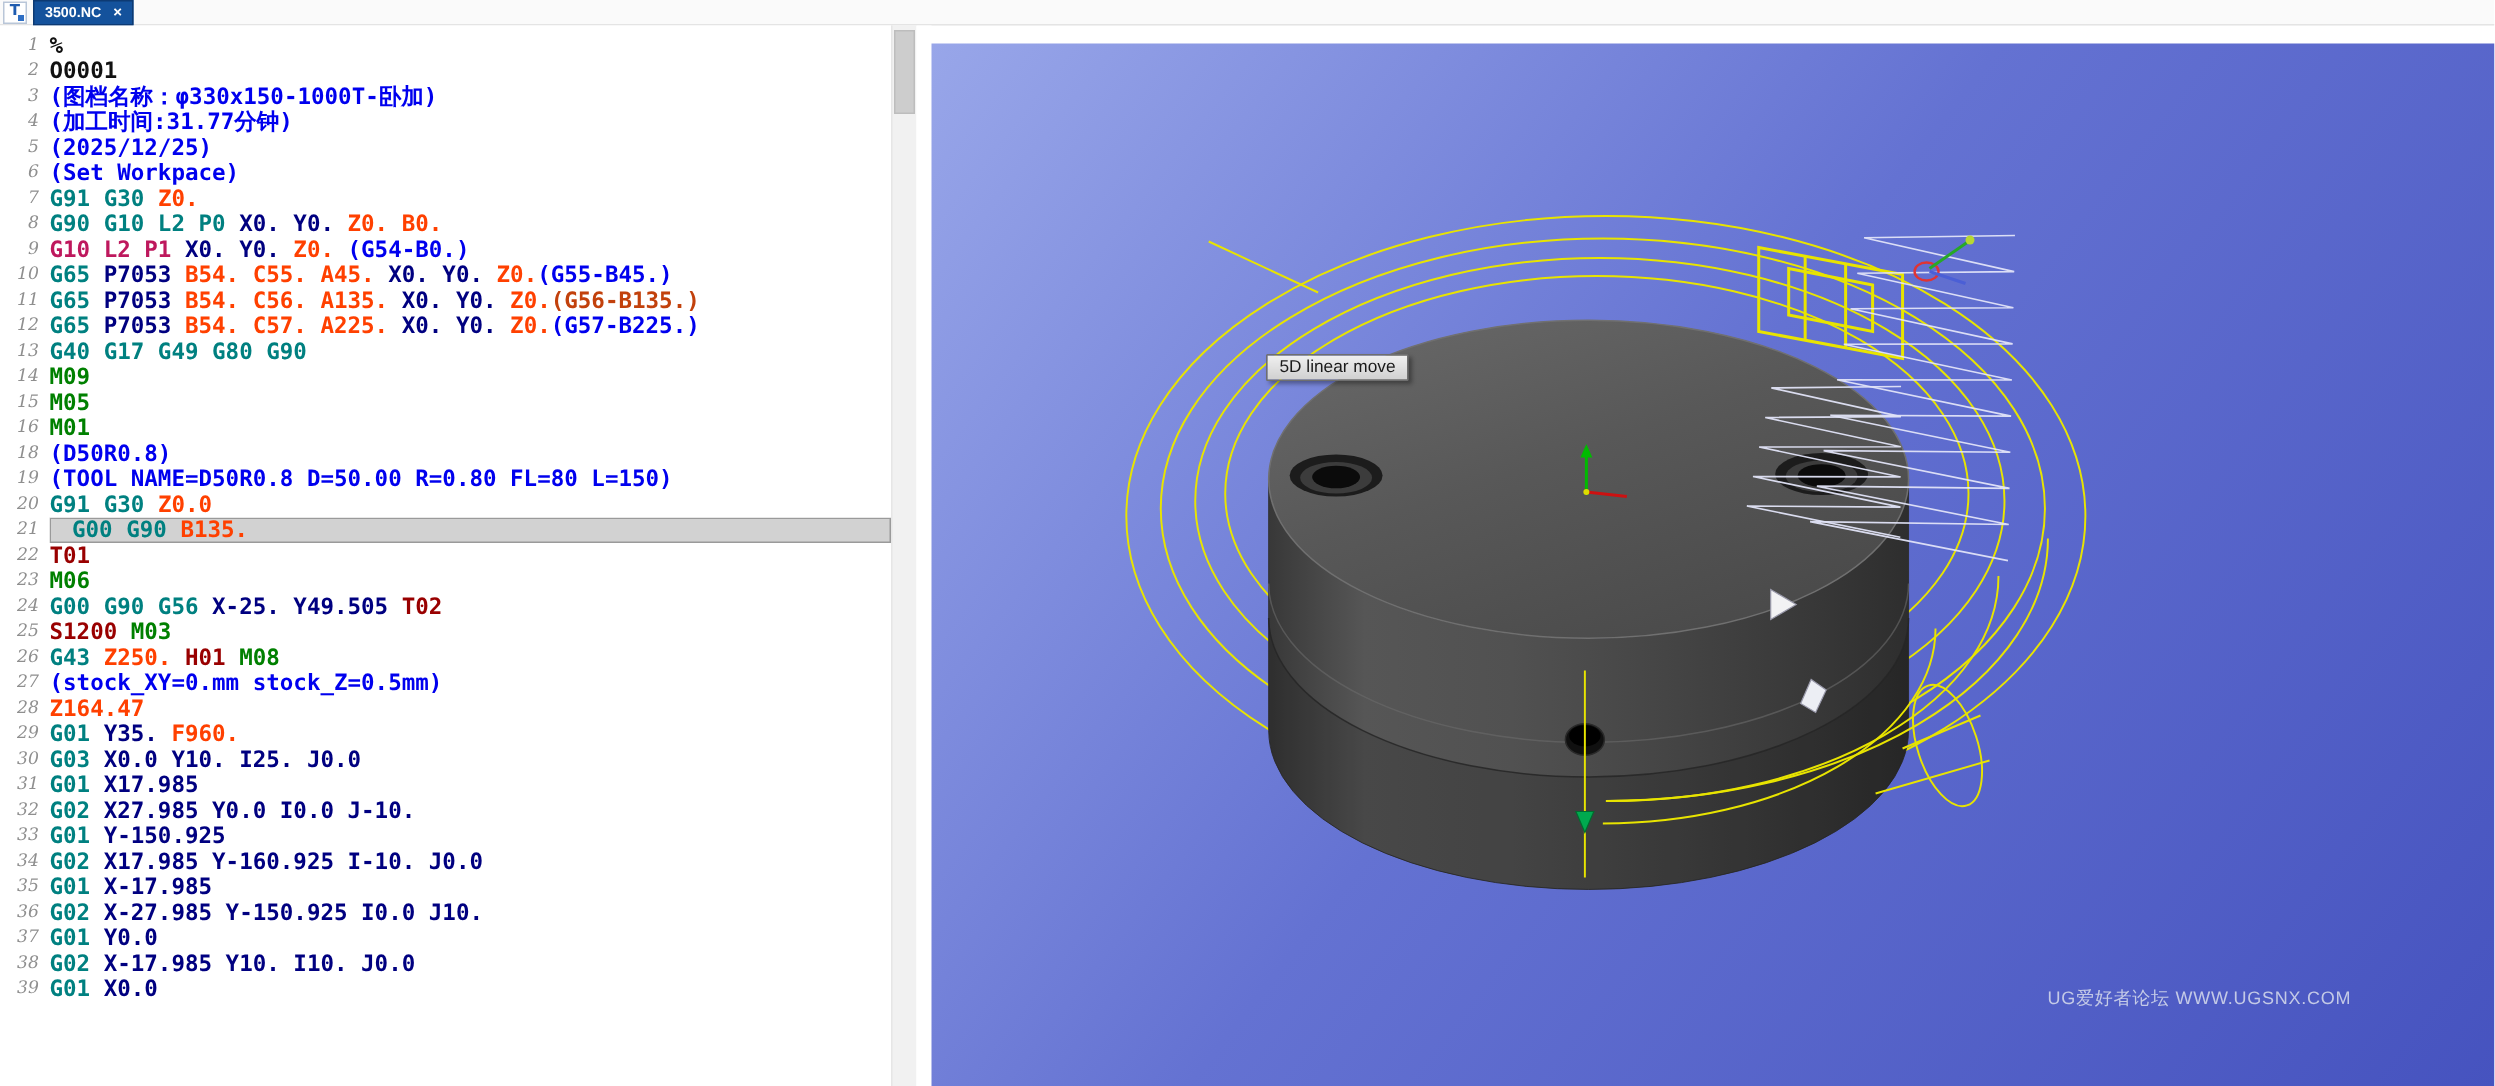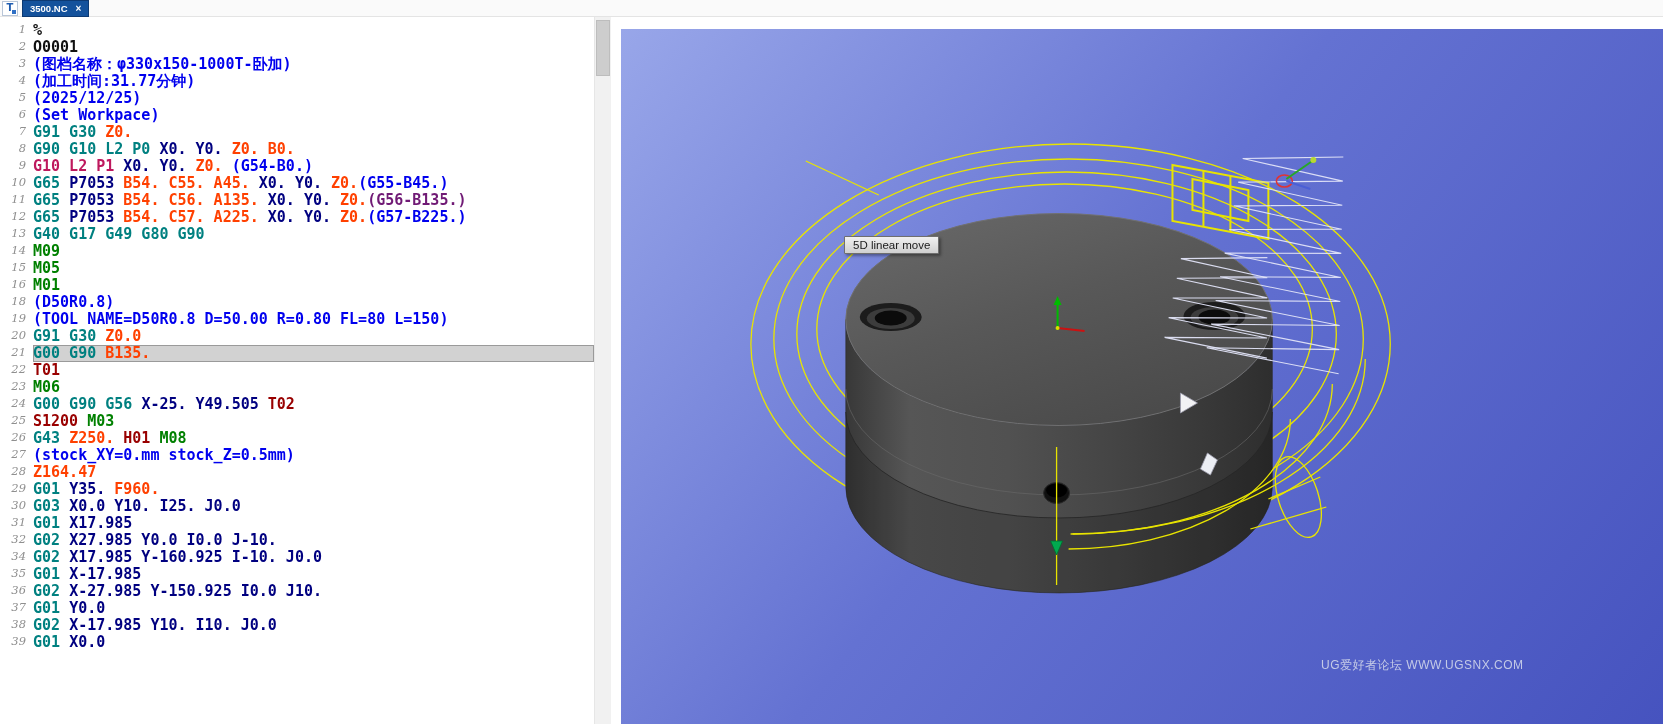--- a/index.html
+++ b/index.html
@@ -29,21 +29,21 @@
   .viewport{flex:1;margin-top:12px;position:relative;overflow:hidden;
             background:linear-gradient(128deg,var(--vp1,#98a6e9) 0%,var(--vp2,#6472d2) 45%,var(--vp3,#4653bf) 100%);}
   .viewport svg{position:absolute;left:0;top:0;width:100%;height:100%;}
   .tp{stroke:var(--toolpath,#e8e400);fill:none;stroke-width:1.3;}
   .tp2{stroke:var(--toolpath,#e8e400);fill:none;stroke-width:2;}
   .raster{stroke:var(--raster,#e2e4f8);fill:none;stroke-width:1.1;opacity:.95;}
   .tooltip{position:absolute;left:223px;top:207px;padding:2px 8px;
            background:linear-gradient(#f0f0f0,#d0d0d0);border:1px solid #6f6f6f;border-radius:1px;
            box-shadow:2px 2px 3px rgba(0,0,0,.35);font:11.5px "Liberation Sans",sans-serif;color:#1a1a1a;
            white-space:nowrap;}
-  .watermark{position:absolute;left:700px;top:628px;color:rgba(216,221,236,.85);
+  .watermark{position:absolute;left:744px;top:628px;color:rgba(216,221,236,.85);
              font:12px "Liberation Sans",sans-serif;letter-spacing:.5px;white-space:nowrap;}
 </style>
 </head>
 <body>
 
 <div class="topbar">
   <div class="file-icon">T</div>
   <div class="tab">
     <span>3500.NC</span>
     <span class="close">×</span>
@@ -56,41 +56,42 @@
         <div class="line"><span class="ln">1</span><span class="code"><span style="color: rgb(17, 17, 17);">%</span></span></div>
         <div class="line"><span class="ln">2</span><span class="code"><span style="color: rgb(17, 17, 17);">O0001</span></span></div>
         <div class="line"><span class="ln">3</span><span class="code"><span style="color: rgb(0, 0, 238);">(图档名称：φ330x150-1000T-卧加)</span></span></div>
         <div class="line"><span class="ln">4</span><span class="code"><span style="color: rgb(0, 0, 238);">(加工时间:31.77分钟)</span></span></div>
         <div class="line"><span class="ln">5</span><span class="code"><span style="color: rgb(0, 0, 238);">(2025/12/25)</span></span></div>
         <div class="line"><span class="ln">6</span><span class="code"><span style="color: rgb(0, 0, 238);">(Set Workpace)</span></span></div>
         <div class="line"><span class="ln">7</span><span class="code"><span style="color: rgb(0, 128, 128);">G91 G30 </span><span style="color: rgb(255, 64, 0);">Z0.</span></span></div>
         <div class="line"><span class="ln">8</span><span class="code"><span style="color: rgb(0, 128, 128); text-align: center;">G90 G10 L2 P0 </span><span style="color: rgb(0, 0, 128);">X0. Y0. </span><span style="color: rgb(255, 64, 0);">Z0. B0.</span></span></div>
         <div class="line"><span class="ln">9</span><span class="code"><span style="color: #be185d;">G10 L2 P1 </span><span style="color: rgb(0, 0, 128);">X0. Y0. </span><span style="color: rgb(255, 64, 0);">Z0. </span><span style="color: rgb(0, 0, 238);">(G54-B0.)</span></span></div>
         <div class="line"><span class="ln">10</span><span class="code"><span style="color: rgb(0, 128, 128);">G65 </span><span style="color: rgb(0, 0, 128);">P7053 </span><span style="color: rgb(255, 64, 0);">B54. C55. A45. </span><span style="color: rgb(0, 0, 128);">X0. Y0. </span><span style="color: rgb(255, 64, 0);">Z0.</span><span style="color: rgb(0, 0, 238);">(G55-B45.)</span></span></div>
-        <div class="line"><span class="ln">11</span><span class="code"><span style="color: rgb(0, 128, 128);">G65 </span><span style="color: rgb(0, 0, 128);">P7053 </span><span style="color: rgb(255, 64, 0);">B54. C56. A135. </span><span style="color: rgb(0, 0, 128);">X0. Y0. </span><span style="color: rgb(255, 64, 0);">Z0.</span><span style="color: #701a75;">(G56-B135.)</span></span></div>
+        <div class="line"><span class="ln">11</span><span class="code"><span style="color: rgb(0, 128, 128);">G65 </span><span style="color: rgb(0, 0, 128);">P7053 </span><span style="color: rgb(255, 64, 0);">B54. C56. A135. </span><span style="color: rgb(0, 0, 128);">X0. Y0. </span><span style="color: rgb(255, 64, 0);">Z0.</span><span style="color: #c2410c;">(G56-B135.)</span></span></div>
         <div class="line"><span class="ln">12</span><span class="code"><span style="color: rgb(0, 128, 128);">G65 </span><span style="color: rgb(0, 0, 128);">P7053 </span><span style="color: rgb(255, 64, 0);">B54. C57. A225. </span><span style="color: rgb(0, 0, 128);">X0. Y0. </span><span style="color: rgb(255, 64, 0);">Z0.</span><span style="color: rgb(0, 0, 238);">(G57-B225.)</span></span></div>
         <div class="line"><span class="ln">13</span><span class="code"><span style="color: rgb(0, 128, 128);">G40 G17 G49 G80 G90</span></span></div>
         <div class="line"><span class="ln">14</span><span class="code"><span style="color: rgb(0, 128, 0);">M09</span></span></div>
         <div class="line"><span class="ln">15</span><span class="code"><span style="color: rgb(0, 128, 0);">M05</span></span></div>
         <div class="line"><span class="ln">16</span><span class="code"><span style="color: rgb(0, 128, 0);">M01</span></span></div>
         <div class="line"><span class="ln">18</span><span class="code"><span style="color: rgb(0, 0, 238);">(D50R0.8)</span></span></div>
         <div class="line"><span class="ln">19</span><span class="code"><span style="color: rgb(0, 0, 238);">(TOOL NAME=D50R0.8 D=50.00 R=0.80 FL=80 L=150)</span></span></div>
         <div class="line"><span class="ln">20</span><span class="code"><span style="color: rgb(0, 128, 128);">G91 G30 </span><span style="color: rgb(255, 64, 0);">Z0.0</span></span></div>
-        <div class="line current"><span class="ln">21</span><span class="code"><span style="color: rgb(0, 128, 128);">G00 G90 </span><span style="color: rgb(255, 64, 0);">B135.</span></span></div>
+        <div class="line current"><span class="ln">21</span><span class="code"><span style="color: rgb(0, 128, 128); padding-left: 15px;">G00 G90 </span><span style="color: rgb(255, 64, 0);">B135.</span></span></div>
         <div class="line"><span class="ln">22</span><span class="code"><span style="color: rgb(153, 0, 0);">T01</span></span></div>
         <div class="line"><span class="ln">23</span><span class="code"><span style="color: rgb(0, 128, 0);">M06</span></span></div>
         <div class="line"><span class="ln">24</span><span class="code"><span style="color: rgb(0, 128, 128);">G00 G90 G56 </span><span style="color: rgb(0, 0, 128);">X-25. Y49.505 </span><span style="color: rgb(153, 0, 0);">T02</span></span></div>
         <div class="line"><span class="ln">25</span><span class="code"><span style="color: rgb(153, 0, 0);">S1200 </span><span style="color: rgb(0, 128, 0);">M03</span></span></div>
         <div class="line"><span class="ln">26</span><span class="code"><span style="color: rgb(0, 128, 128);">G43 </span><span style="color: rgb(255, 64, 0); margin-top: 31px;">Z250. </span><span style="color: rgb(153, 0, 0);">H01 </span><span style="color: rgb(0, 128, 0);">M08</span></span></div>
         <div class="line"><span class="ln">27</span><span class="code"><span style="color: rgb(0, 0, 238);">(stock_XY=0.mm stock_Z=0.5mm)</span></span></div>
         <div class="line"><span class="ln">28</span><span class="code"><span style="color: rgb(255, 64, 0);">Z164.47</span></span></div>
         <div class="line"><span class="ln">29</span><span class="code"><span style="color: rgb(0, 128, 128);">G01 </span><span style="color: rgb(0, 0, 128);">Y35. </span><span style="color: rgb(255, 64, 0);">F960.</span></span></div>
         <div class="line"><span class="ln">30</span><span class="code"><span style="color: rgb(0, 128, 128);">G03 </span><span style="color: rgb(0, 0, 128);">X0.0 Y10. I25. J0.0</span></span></div>
         <div class="line"><span class="ln">31</span><span class="code"><span style="color: rgb(0, 128, 128);">G01 </span><span style="color: rgb(0, 0, 128);">X17.985</span></span></div>
         <div class="line"><span class="ln">32</span><span class="code"><span style="color: rgb(0, 128, 128);">G02 </span><span style="color: rgb(0, 0, 128);">X27.985 Y0.0 I0.0 J-10.</span></span></div>
+        <div class="line"><span class="ln">33</span><span class="code"><span style="color: rgb(0, 128, 128);">G01 </span><span style="color: rgb(0, 0, 128);">Y-150.925</span></span></div>
         <div class="line"><span class="ln">34</span><span class="code"><span style="color: rgb(0, 128, 128);">G02 </span><span style="color: rgb(0, 0, 128);">X17.985 Y-160.925 I-10. J0.0</span></span></div>
         <div class="line"><span class="ln">35</span><span class="code"><span style="color: rgb(0, 128, 128);">G01 </span><span style="color: rgb(0, 0, 128);">X-17.985</span></span></div>
         <div class="line"><span class="ln">36</span><span class="code"><span style="color: rgb(0, 128, 128);">G02 </span><span style="color: rgb(0, 0, 128);">X-27.985 Y-150.925 I0.0 J10.</span></span></div>
         <div class="line"><span class="ln">37</span><span class="code"><span style="color: rgb(0, 128, 128);">G01 </span><span style="color: rgb(0, 0, 128);">Y0.0</span></span></div>
         <div class="line"><span class="ln">38</span><span class="code"><span style="color: rgb(0, 128, 128);">G02 </span><span style="color: rgb(0, 0, 128);">X-17.985 Y10. I10. J0.0</span></span></div>
         <div class="line"><span class="ln">39</span><span class="code"><span style="color: rgb(0, 128, 128);">G01 </span><span style="color: rgb(0, 0, 128);">X0.0</span></span></div>
       </div>
   </div>
 
   <div class="vscroll">

